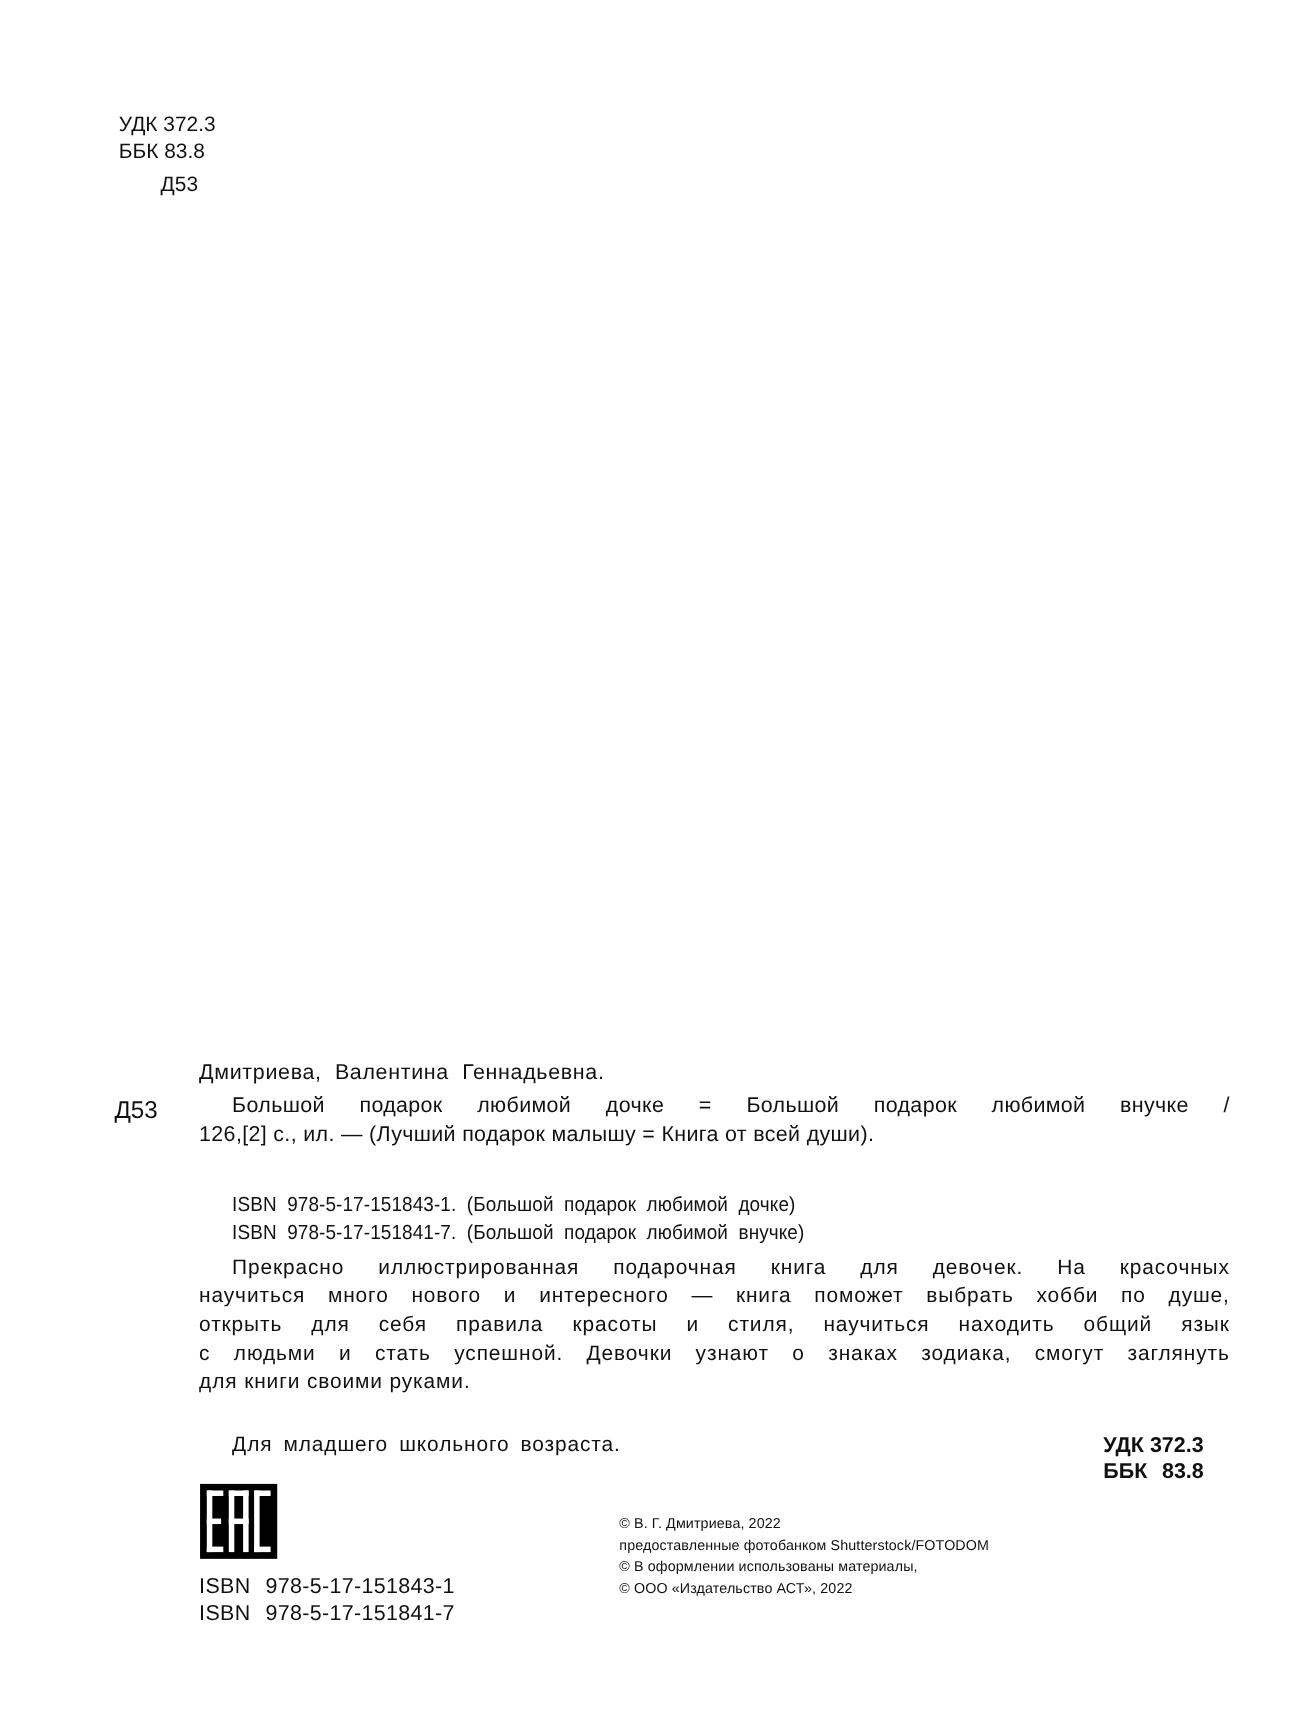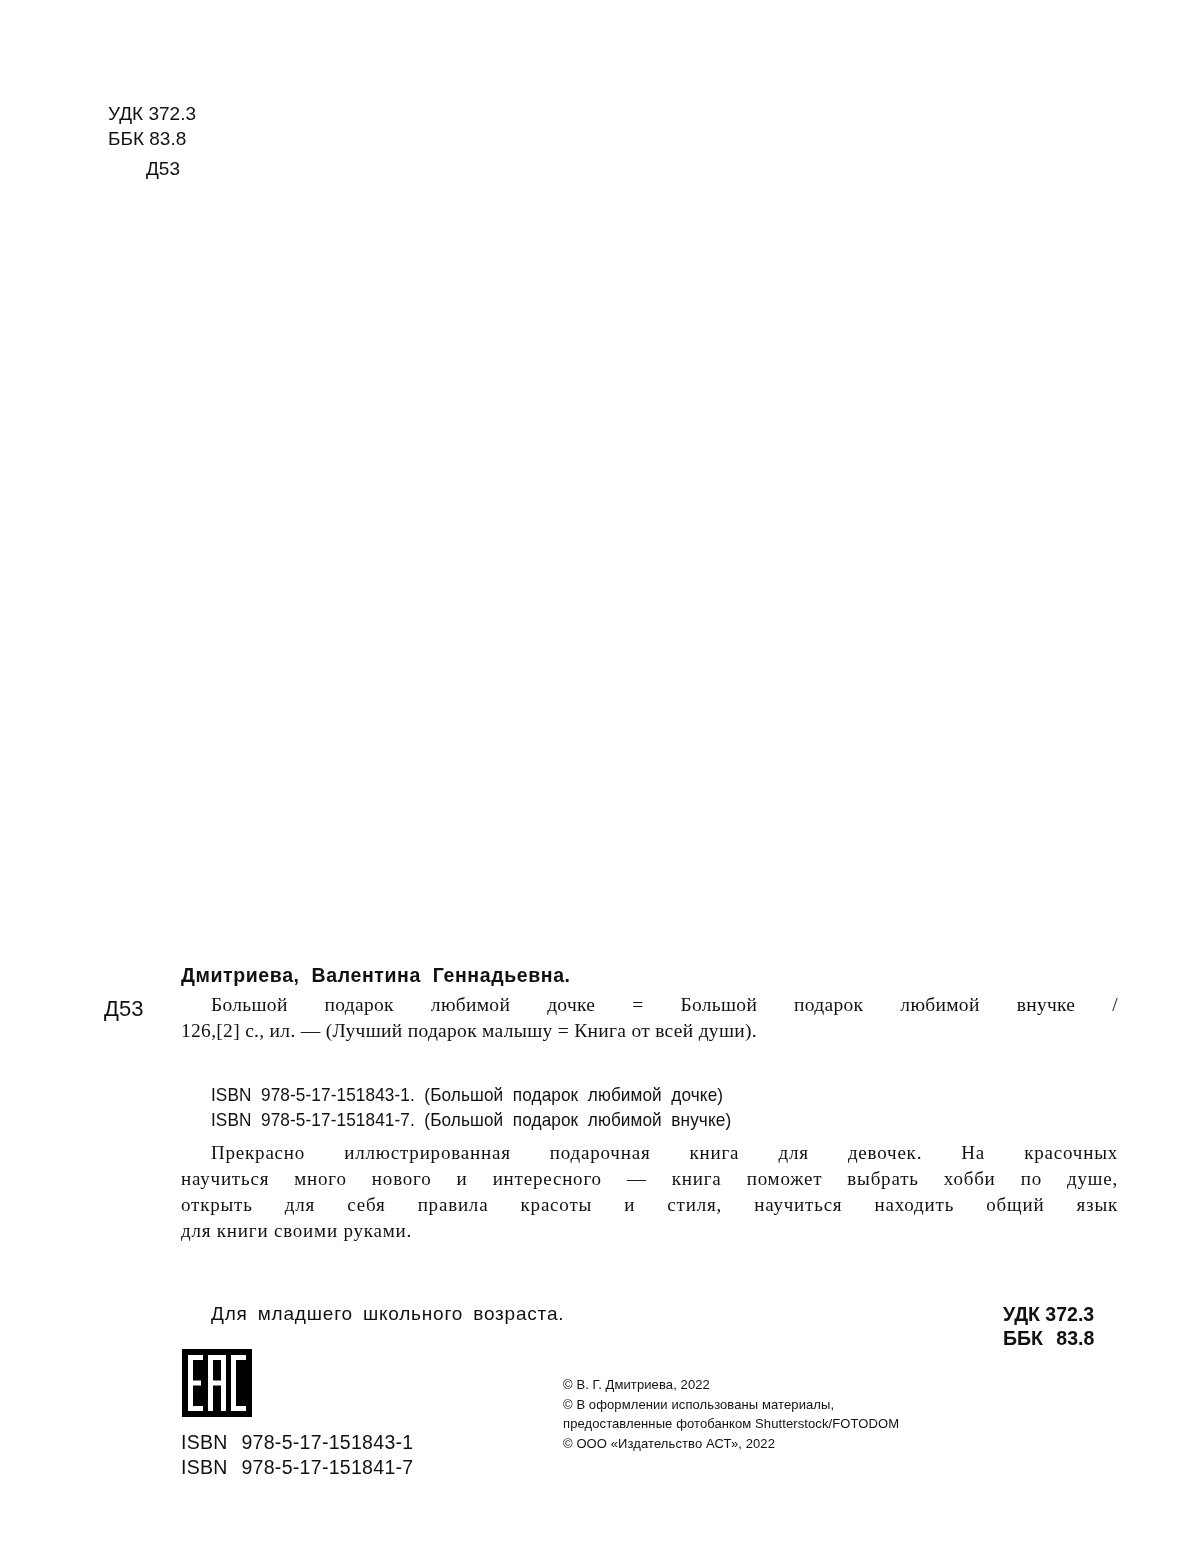--- a/index.html
+++ b/index.html
@@ -6,25 +6,25 @@
     body {
       width: 1193px; height: 1565px; position: relative; overflow: hidden;
       font-family: "Liberation Sans", "DejaVu Sans", sans-serif;
       color: #111111;
     }
     .abs { position: absolute; }
     .top-codes { left: 108px; top: 101px; font-size: 19px; line-height: 25px; }
     .top-codes .code-line { white-space: nowrap; }
     .top-codes .author-mark { padding-left: 38px; margin-top: 5px; }
 
-    .card-author { left: 181px; top: 964px; font-size: 19.5px; font-weight: bold; letter-spacing: 0.6px; word-spacing: 6px; white-space: nowrap; }
+    .card-author { left: 181px; top: 964px; font-size: 19.5px; font-weight: normal; letter-spacing: 0.6px; word-spacing: 6px; white-space: nowrap; }
     .card-mark { left: 104px; top: 996px; font-size: 22px; }
 
     .justify-block { left: 181px; width: 937px; font-size: 19.5px; line-height: 26px; letter-spacing: 0.3px; }
-    .justify-block .jl { text-align: justify; text-align-last: justify; height: 26px; white-space: nowrap; font-family: Liberation Serif, serif; }
+    .justify-block .jl { text-align: justify; text-align-last: justify; height: 26px; white-space: nowrap; }
     .justify-block .jl.last { text-align-last: left; }
     .justify-block .indent { padding-left: 30px; }
 
     .biblio { top: 992px; }
     .isbn-list { left: 211px; top: 1082px; font-size: 18.5px; line-height: 25px; letter-spacing: 0.1px; word-spacing: 5px; transform: scaleX(0.93); transform-origin: left top; }
     .annotation { top: 1140px; font-size: 19px; letter-spacing: 0.8px; }
     .age { left: 211px; top: 1291px; font-size: 19px; letter-spacing: 0.8px; word-spacing: 4px; margin-top: 12px; }
 
     .bottom-codes { left: 1003px; top: 1302px; font-size: 19.5px; font-weight: bold; line-height: 24px; }
     .bottom-codes .bbk-code { word-spacing: 8px; }
@@ -55,20 +55,21 @@
 
 <div class="abs isbn-list">
   <div>ISBN 978-5-17-151843-1. (Большой подарок любимой дочке)</div>
   <div>ISBN 978-5-17-151841-7. (Большой подарок любимой внучке)</div>
 </div>
 
 <div class="abs justify-block annotation">
   <div class="jl indent">Прекрасно иллюстрированная подарочная книга для девочек. На красочных</div>
   <div class="jl">научиться много нового и интересного — книга поможет выбрать хобби по душе,</div>
   <div class="jl">открыть для себя правила красоты и стиля, научиться находить общий язык</div>
+  <div class="jl">с людьми и стать успешной. Девочки узнают о знаках зодиака, смогут заглянуть</div>
   <div class="jl last">для книги своими руками.</div>
 </div>
 
 <div class="abs age">Для младшего школьного возраста.</div>
 
 <div class="abs bottom-codes">
   <div>УДК 372.3</div>
   <div class="bbk-code">ББК 83.8</div>
 </div>
 
@@ -92,16 +93,16 @@
   </svg>
 </div>
 
 <div class="abs isbn-bottom">
   <div>ISBN 978-5-17-151843-1</div>
   <div>ISBN 978-5-17-151841-7</div>
 </div>
 
 <div class="abs copyrights">
   <div>© В. Г. Дмитриева, 2022</div>
+  <div>предоставленные фотобанком Shutterstock/FOTODOM</div>
   <div>© В оформлении использованы материалы,</div>
-  <div>предоставленные фотобанком Shutterstock/FOTODOM</div>
   <div>© ООО «Издательство АСТ», 2022</div>
 </div>
 
 </body></html>

